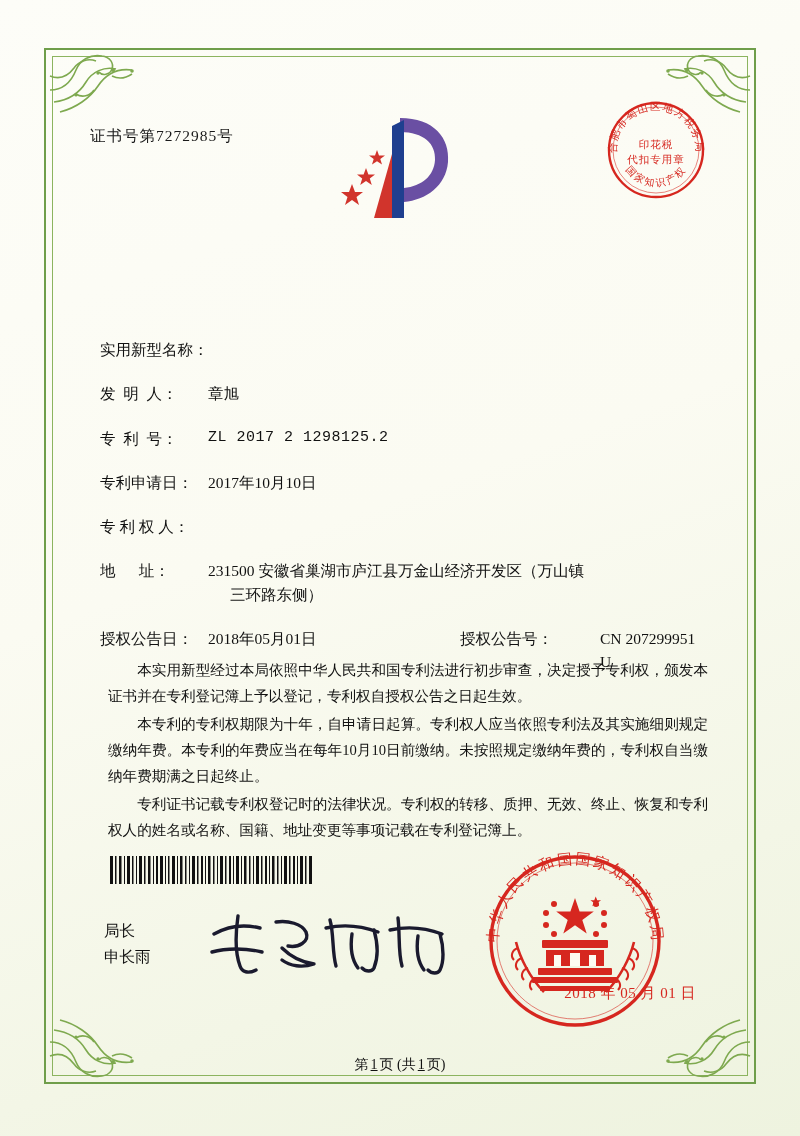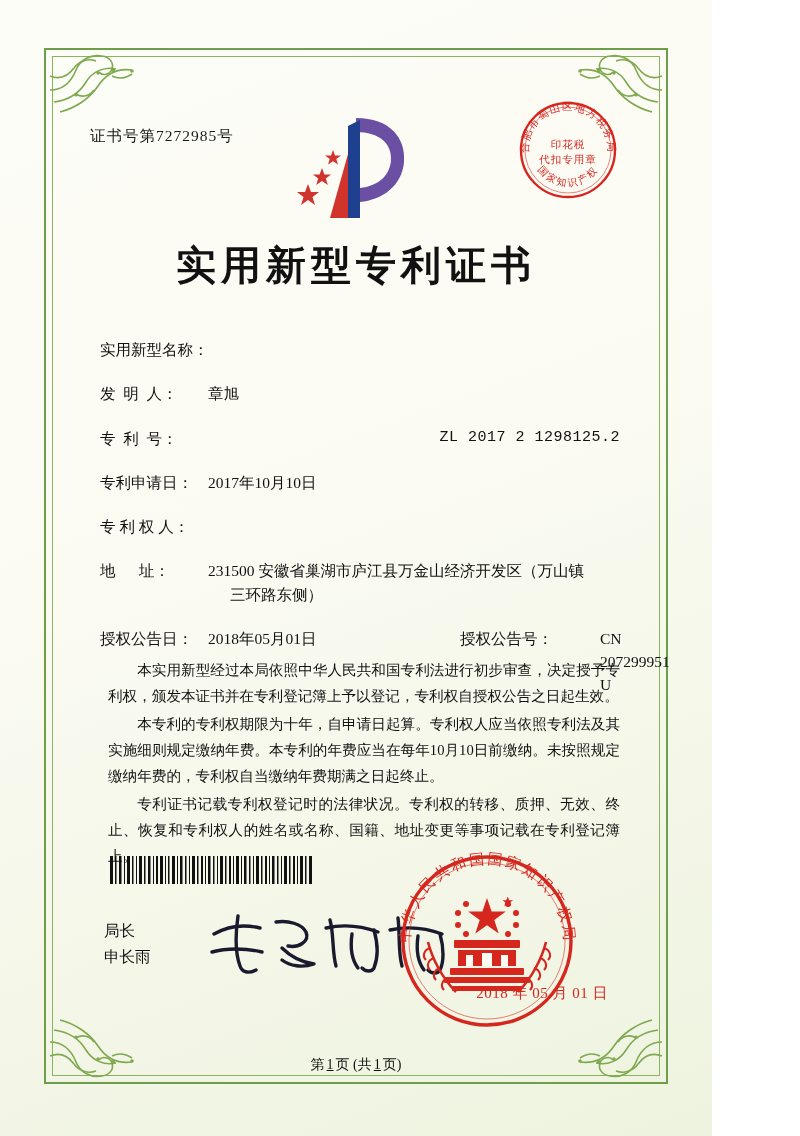--- a/index.html
+++ b/index.html
@@ -8,21 +8,21 @@
     background: #ffffff;
   }
   body {
     width: 800px;
     height: 1136px;
     font-family: "Liberation Serif", "DejaVu Serif", serif;
     overflow: hidden;
   }
   .page {
     position: relative;
-    width: 712px;
+    width: 800px;
     height: 1136px;
     background: linear-gradient(160deg, #fdfdf8 0%, #fbfbf2 45%, #f3f6e6 78%, #eef3df 100%);
   }
   
   .border-outer {
     position: absolute;
     left: 44px;
     top: 48px;
     right: 44px;
     bottom: 52px;
@@ -121,21 +121,20 @@
     letter-spacing: 0px;
   }
   .field-value {
     flex: 1 1 auto;
     font-family: "Liberation Serif", "DejaVu Serif", serif;
   }
   .field-value.mono-ish {
     font-family: "Liberation Mono", "DejaVu Sans Mono", monospace;
     font-size: 15px;
     letter-spacing: 0.5px;
-    text-align: right;
   }
   .addr-second {
     display: block;
     margin-left: 0;
     padding-left: 22px;
   }
   .two-col {
     display: flex;
     margin-bottom: 14px;
   }
@@ -340,21 +339,20 @@
         <path d="M62 108 L44 108 L62 44 Z" fill="#d1342c"></path>
 
         <g fill="#d1342c">
           <polygon points="22,74 25,82 33,82 26.5,87 29,95 22,90 15,95 17.5,87 11,82 19,82"></polygon>
           <polygon points="36,58 38.4,64.5 45,64.5 39.8,68.5 41.8,75 36,71 30.2,75 32.2,68.5 27,64.5 33.6,64.5"></polygon>
           <polygon points="47,40 49,45.5 55,45.5 50.3,49 52,54.5 47,51.2 42,54.5 43.7,49 39,45.5 45,45.5"></polygon>
         </g>
       </svg>
     </div>
 
-    <div class="title">实用新型专利证书</div>
 
     <div class="fields">
 
       <div class="field-row">
         <span class="field-label">实用新型名称：</span>
       </div>
 
       <div class="field-row">
         <span class="field-label">发  明  人：</span>
         <span class="field-value">章旭</span>

